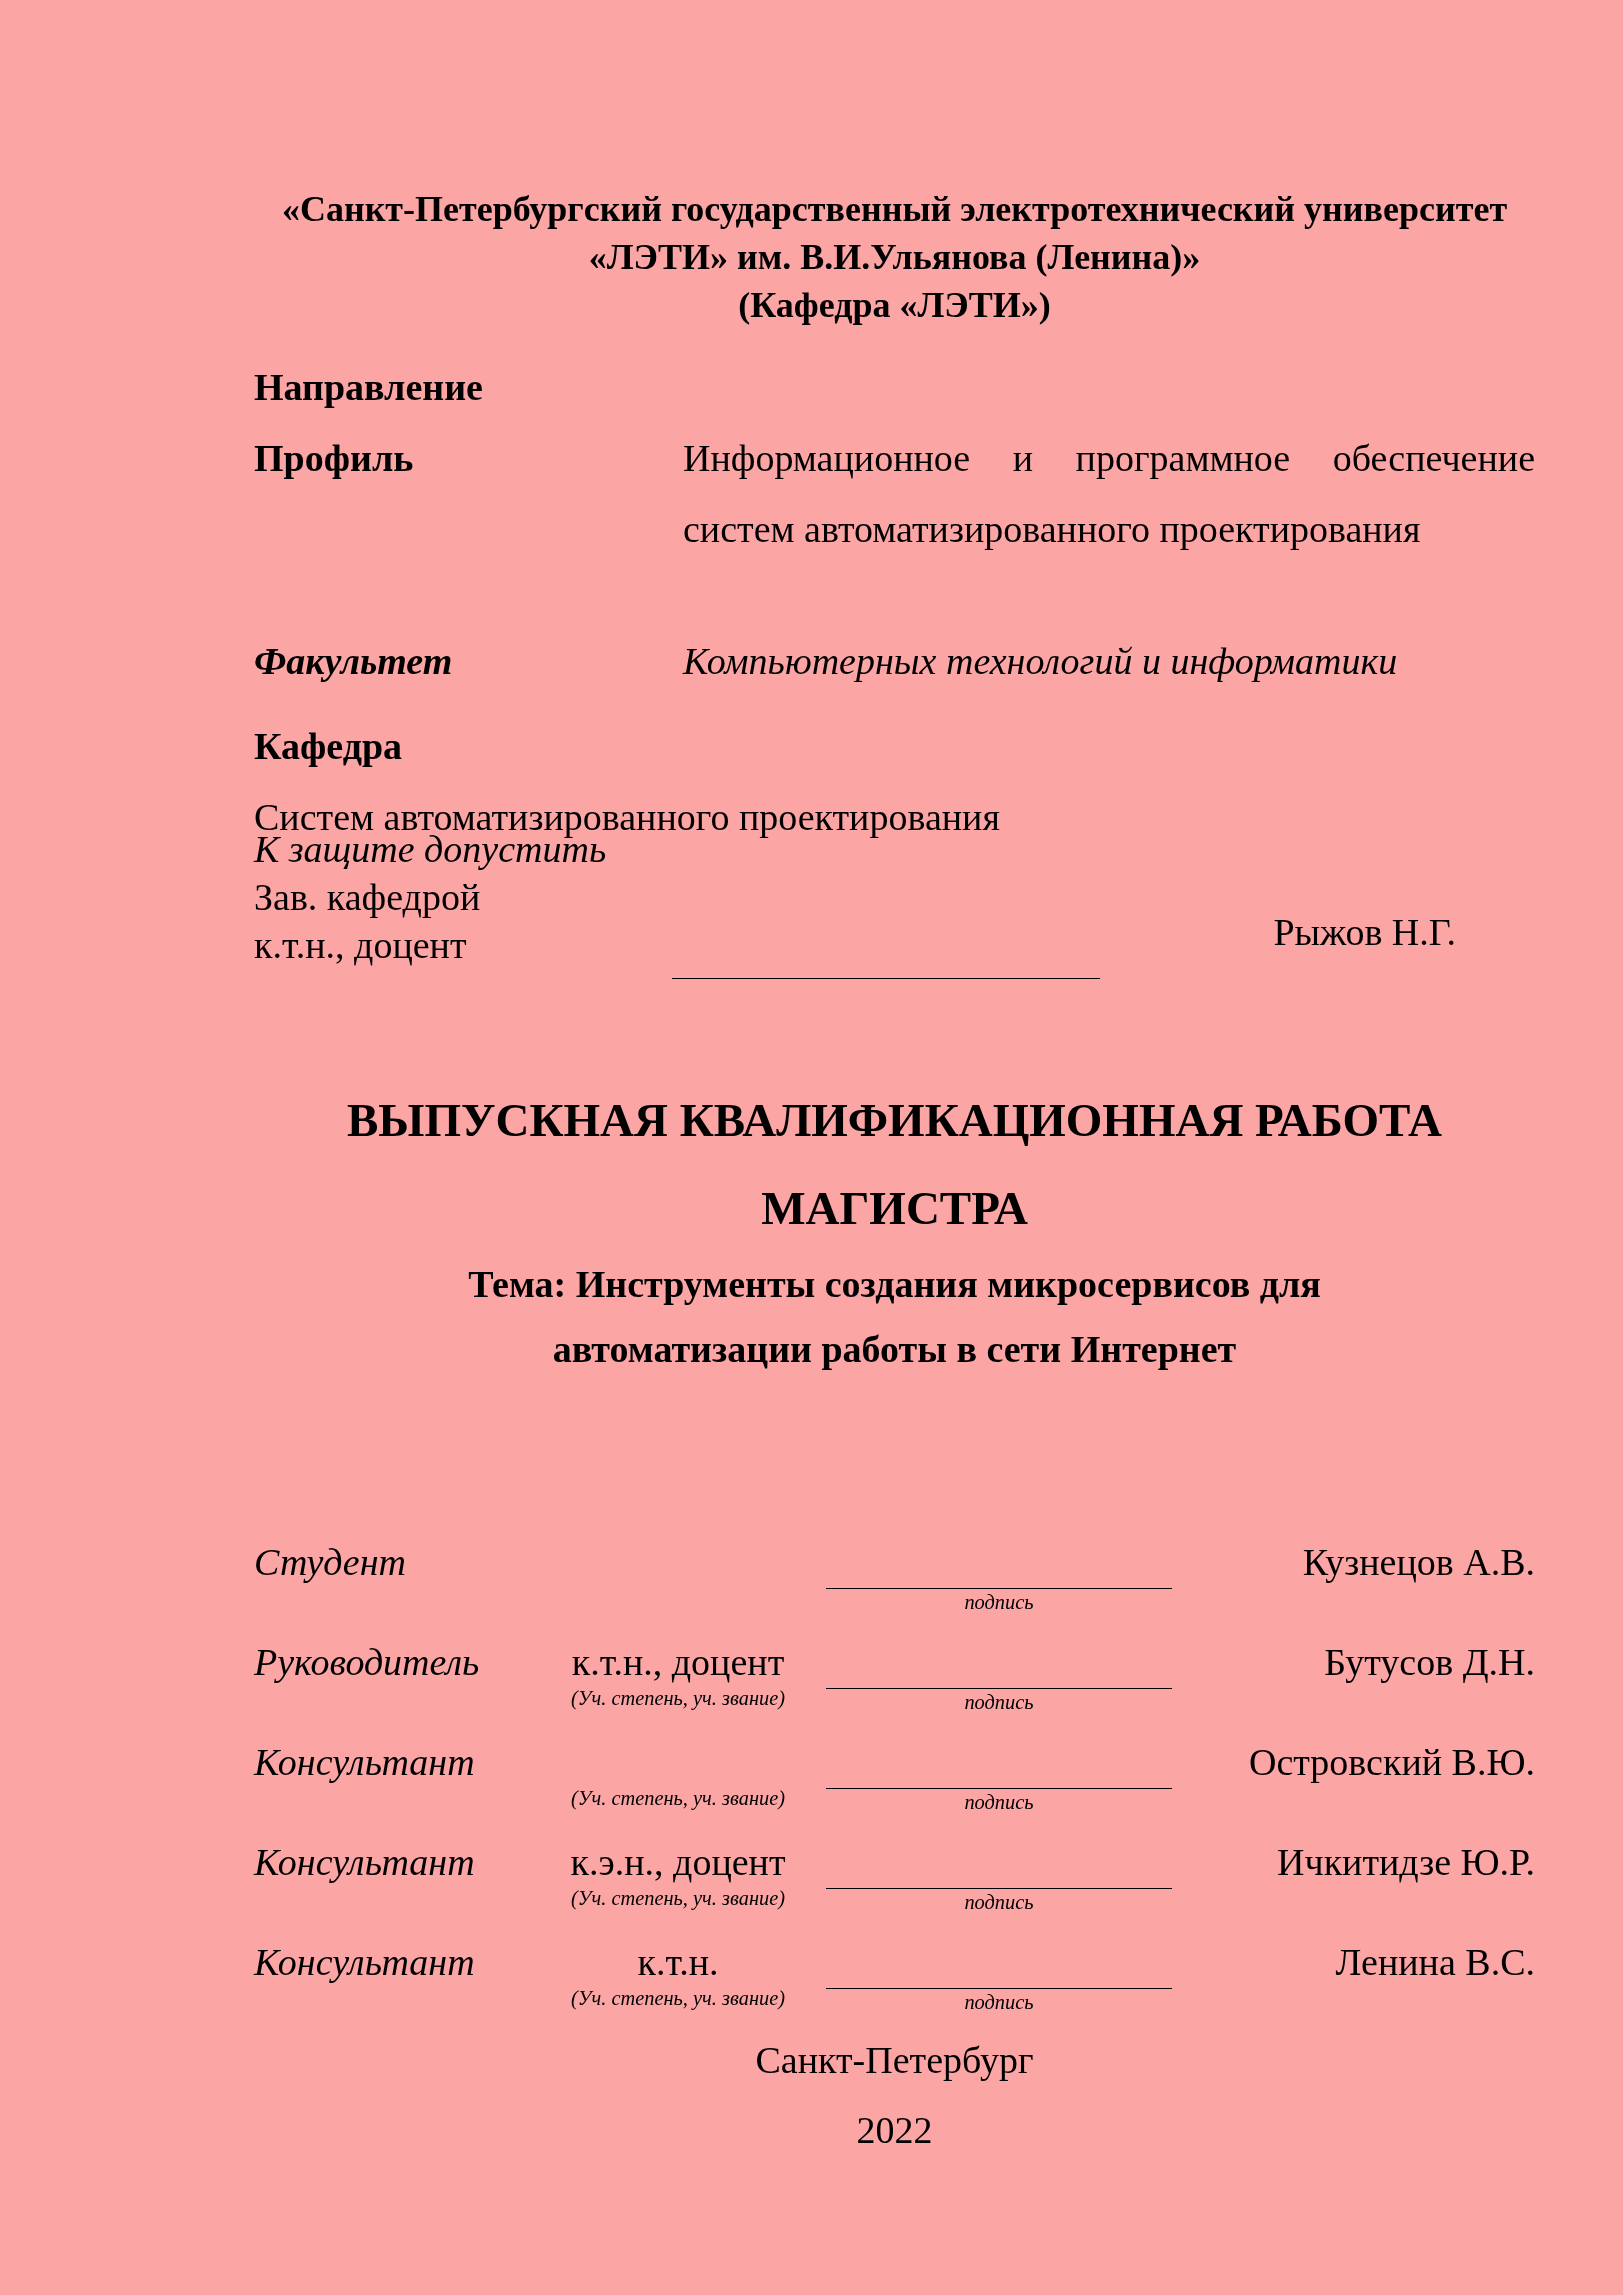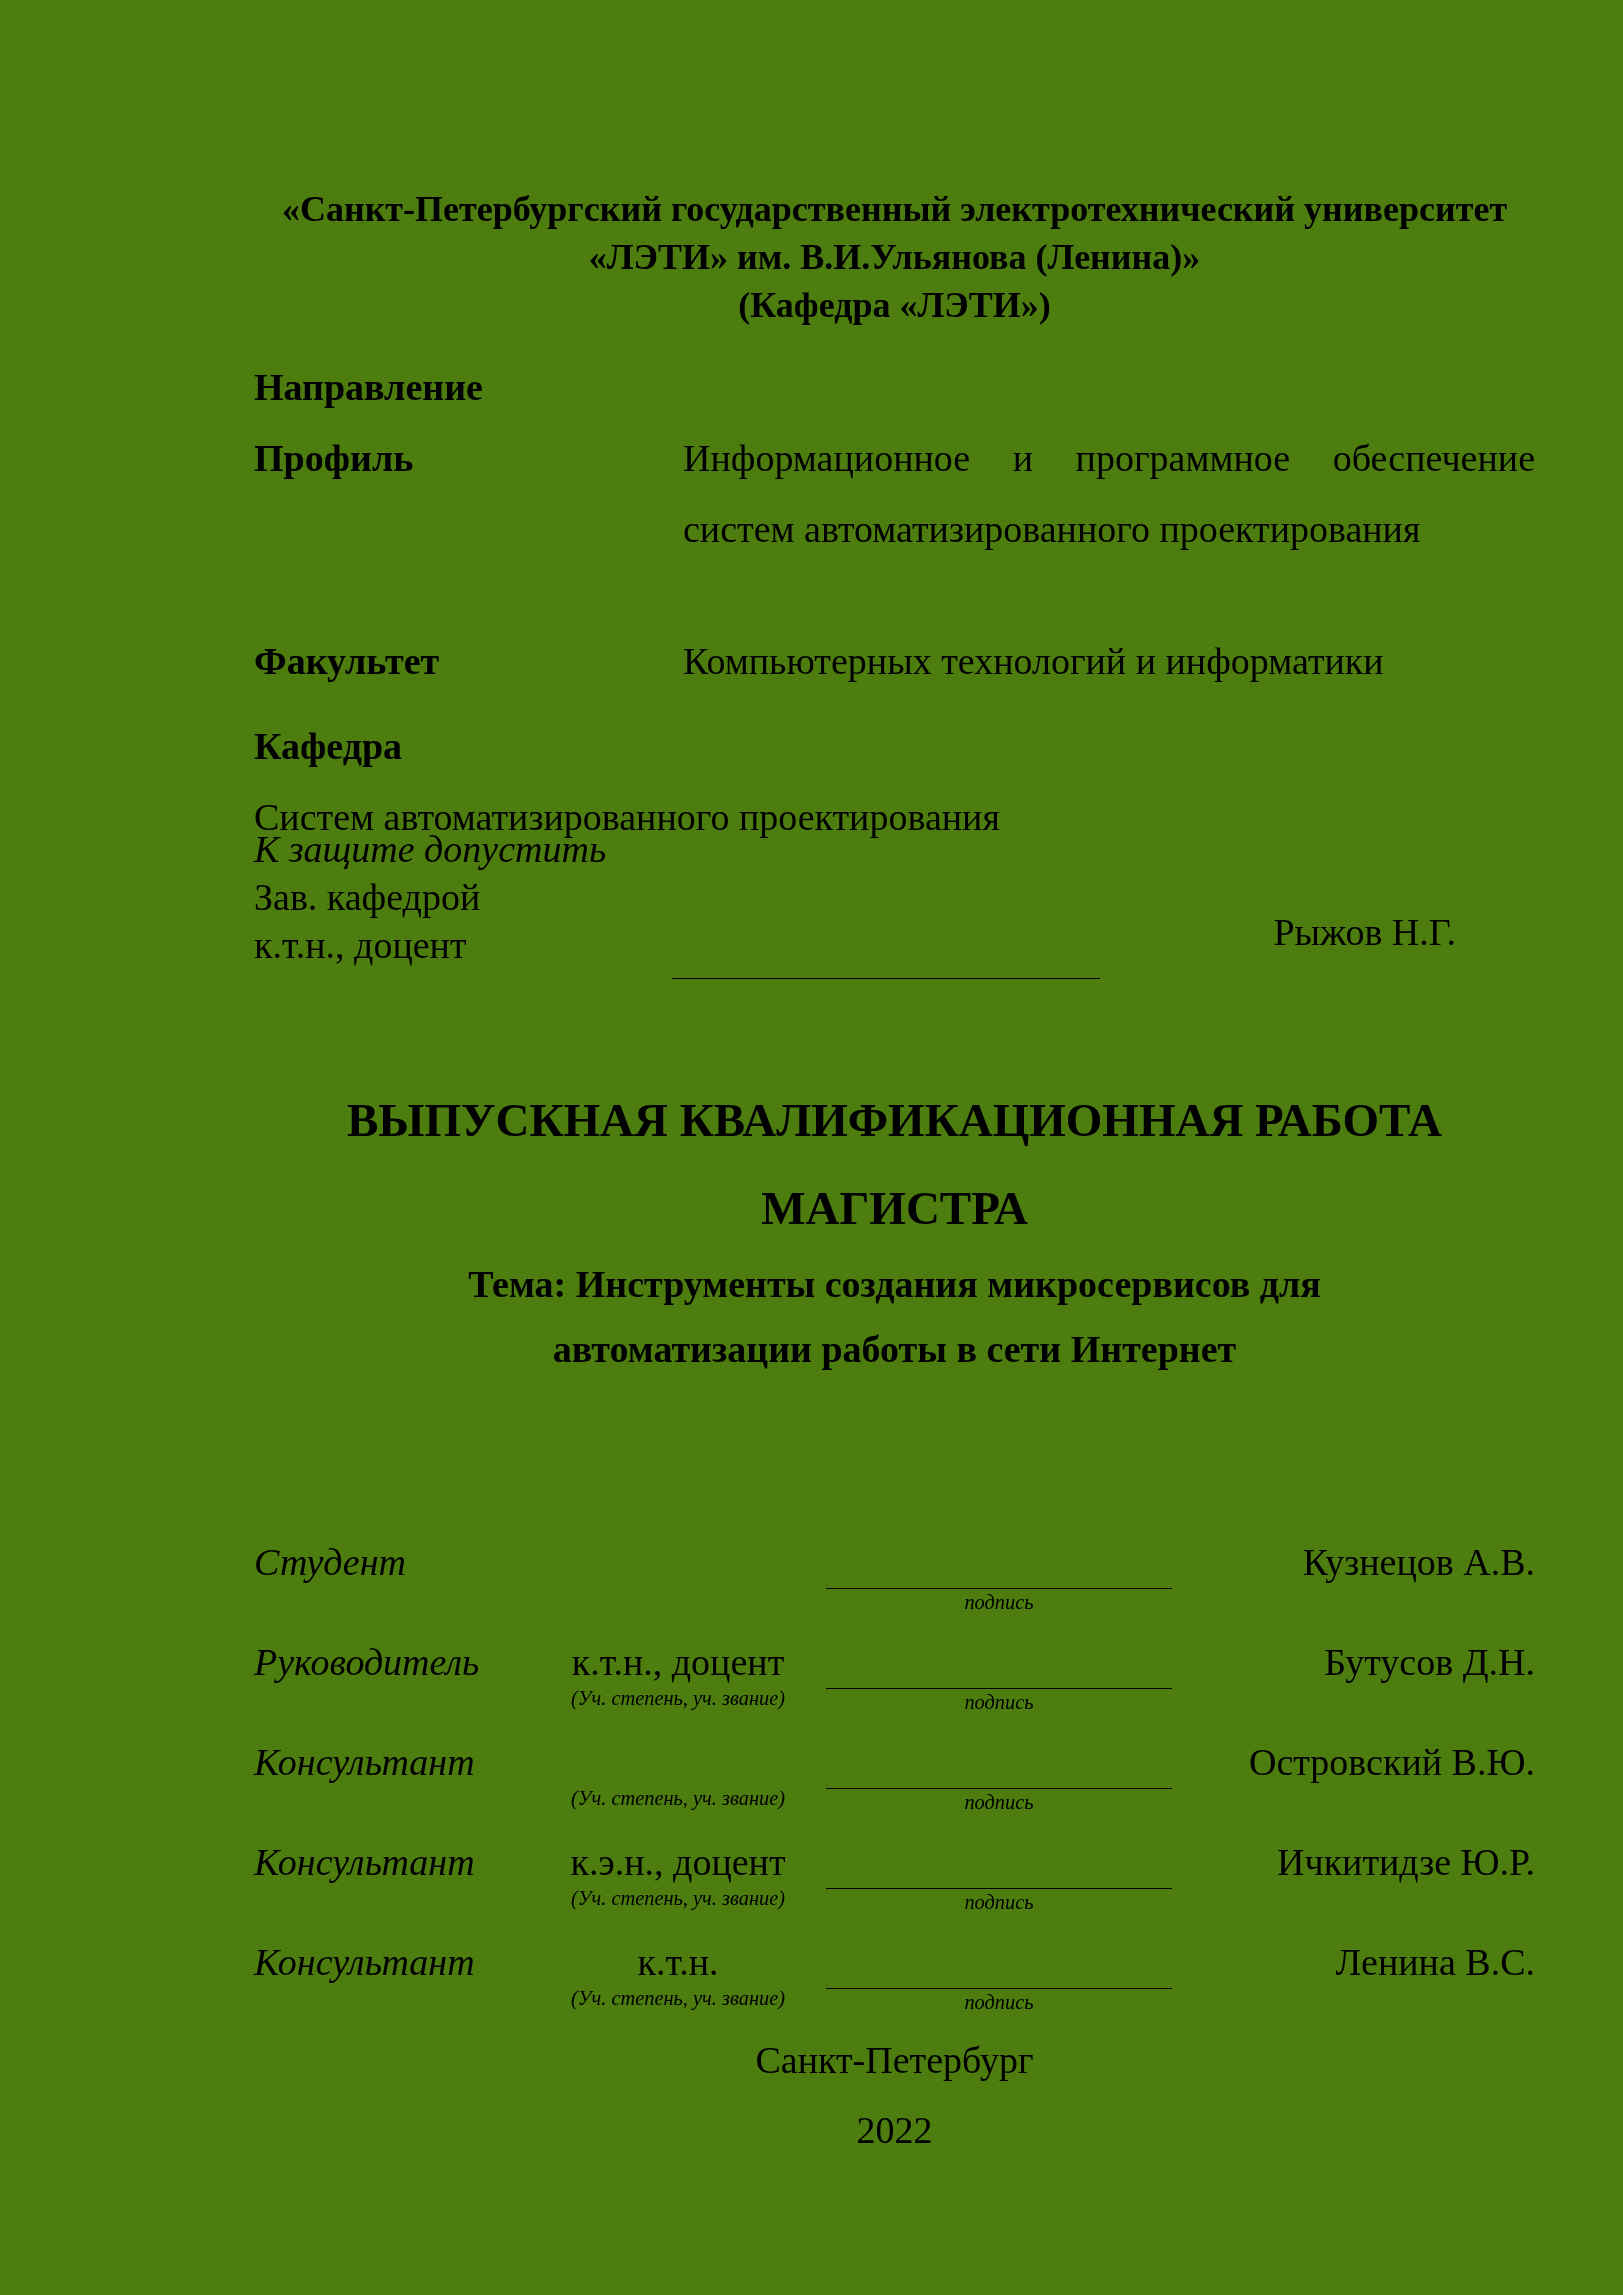--- a/index.html
+++ b/index.html
@@ -1,21 +1,21 @@
 <!DOCTYPE html>
 <html style="font-size:12.6px"><head>
   <meta charset="utf-8">
   <style>
     * { margin: 0; padding: 0; box-sizing: border-box; }
     html, body { background: #ffffff; }
     .page {
       position: relative;
       width: 1623px;
       height: 2295px;
-      background: #4d7c0f;
+      background: #fca5a5;
       color: #000000;
       font-family: "Liberation Serif", "DejaVu Serif", serif;
       font-size: 38px;
       overflow: hidden;
     }
 
     
     .header {
       position: absolute;
       top: 185px; left: 254px; width: 1281px;
@@ -27,21 +27,21 @@
 
     
     .fields {
       position: absolute;
       top: 352px; left: 254px; width: 1281px;
     }
     .field-row { display: flex; line-height: 71px; }
     .field-label { flex: none; width: 429px; font-weight: bold; }
     .field-value { flex: 1; }
     .field-value.justify { text-align: justify; }
-    .row-faculty { margin-top: 61px; }
+    .row-faculty { margin-top: 61px; font-style: italic; }
     .row-department { margin-top: 14px; flex-direction: column; }
 
     
     .approval {
       position: absolute;
       top: 825px; left: 254px; width: 1281px; height: 181px;
     }
     .approval-lines { line-height: 48px; }
     .italic { font-style: italic; }
     .approval-underline {

